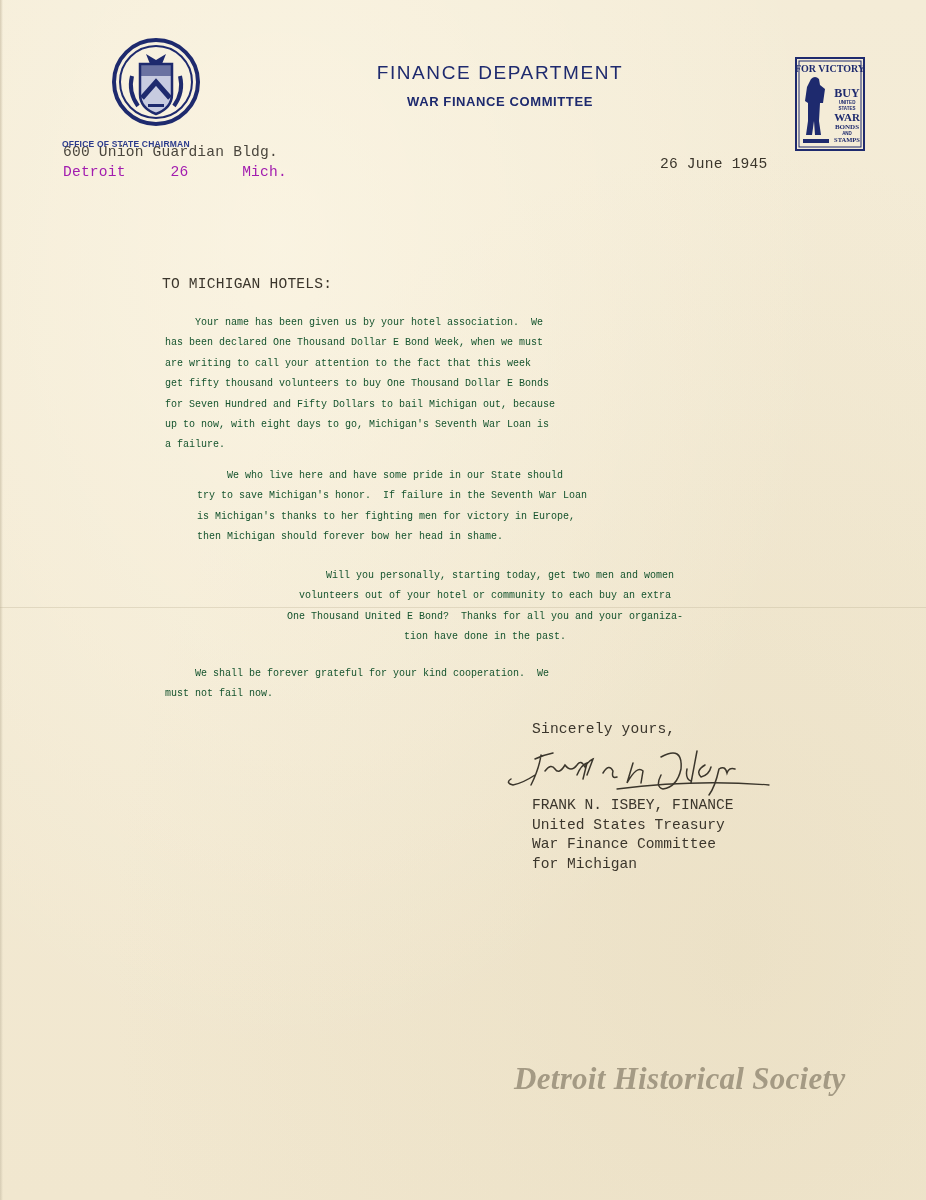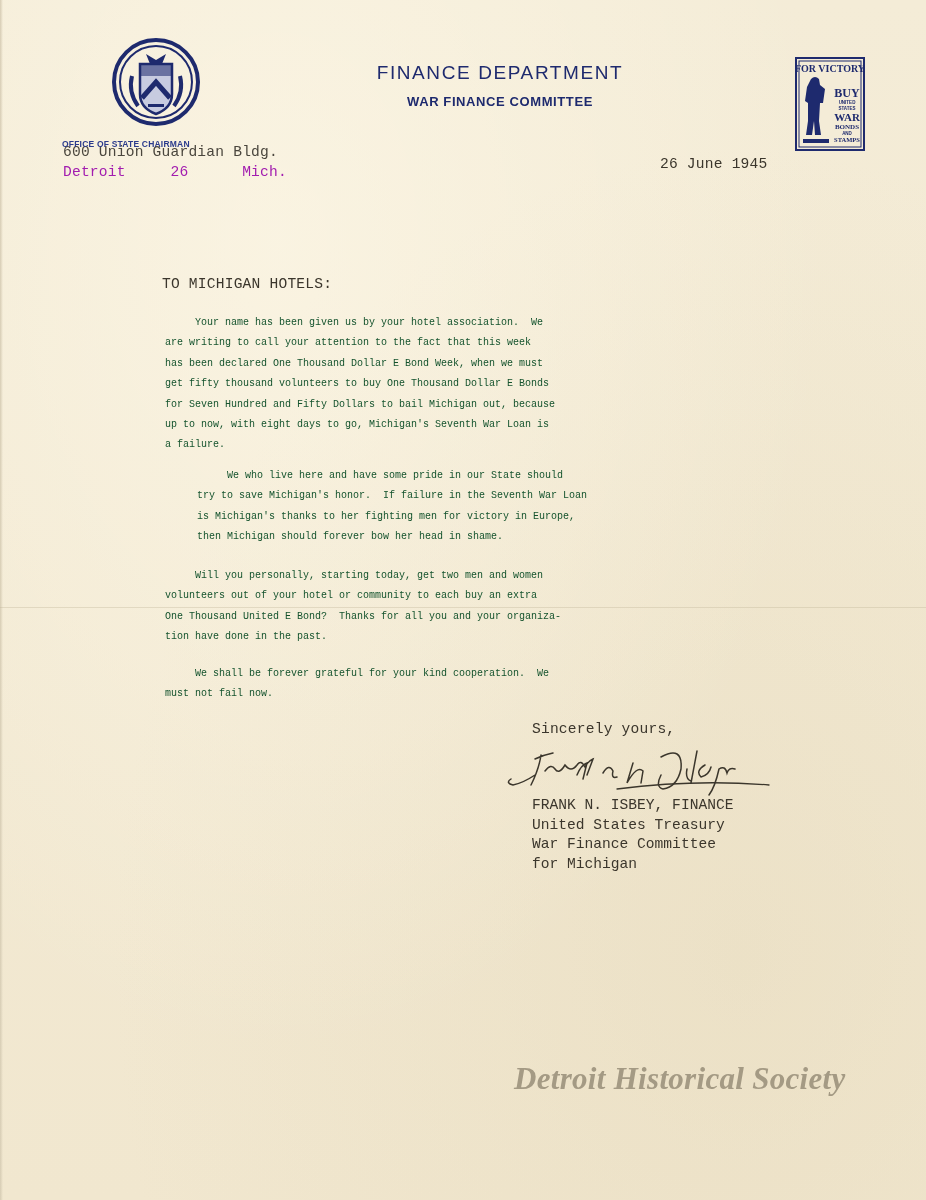--- a/index.html
+++ b/index.html
@@ -56,21 +56,21 @@
     color: #3b362c; letter-spacing: 0.2px;
   }
   .addr1 { left: 63px; top: 142px; color: #4a463d; }
   .addr2 { left: 63px; top: 162px; color: #a21caf; }
   .date { left: 660px; top: 154px; }
   .salutation { left: 162px; top: 274px; }
   .para { position: absolute; left: 165px; width: 640px; }
   .para .line { display: block; white-space: pre; font-size: 10px; line-height: 20.4px; color: #14532d; }
   .p1 { top: 313px; }
   .p2 { top: 466px; margin-left: 32px; }
-  .p3 { top: 566px; }
+  .p3 { top: 566px; text-align: center; }
   .p4 { top: 664px; }
 
   .closing { left: 532px; top: 719px; }
   .sig {
     position: absolute; left: 505px; top: 745px; width: 270px; height: 55px;
   }
   .sig-block { position: absolute; left: 532px; top: 796px; }
   .sig-block .line { display: block; white-space: pre; font-size: 14.6px; line-height: 19.6px; color: #3b362c; }
 
   .watermark {
@@ -124,22 +124,22 @@
 <div class="office-label">OFFICE OF STATE CHAIRMAN</div>
 
 <div class="typed addr1">600 Union Guardian Bldg.</div>
 <div class="typed addr2">Detroit     26      Mich.</div>
 <div class="typed date">26 June 1945</div>
 
 <div class="typed salutation">TO MICHIGAN HOTELS:</div>
 
 <div class="para p1">
   <span class="line">     Your name has been given us by your hotel association.  We</span>
+  <span class="line">has been declared One Thousand Dollar E Bond Week, when we must</span>
   <span class="line">are writing to call your attention to the fact that this week</span>
-  <span class="line">has been declared One Thousand Dollar E Bond Week, when we must</span>
   <span class="line">get fifty thousand volunteers to buy One Thousand Dollar E Bonds</span>
   <span class="line">for Seven Hundred and Fifty Dollars to bail Michigan out, because</span>
   <span class="line">up to now, with eight days to go, Michigan's Seventh War Loan is</span>
   <span class="line">a failure.</span>
 </div>
 
 <div class="para p2">
   <span class="line">     We who live here and have some pride in our State should</span>
   <span class="line">try to save Michigan's honor.  If failure in the Seventh War Loan</span>
   <span class="line">is Michigan's thanks to her fighting men for victory in Europe,</span>

